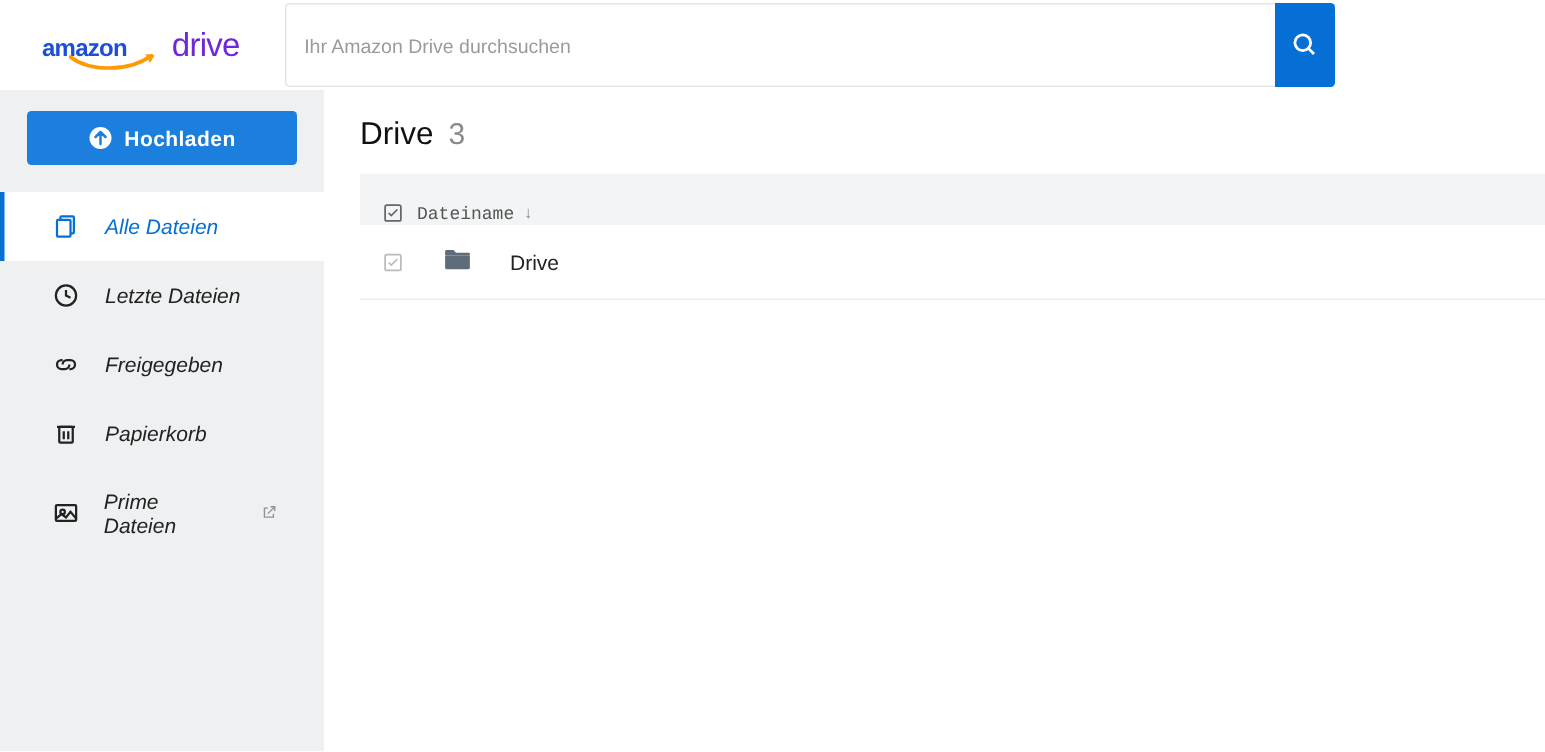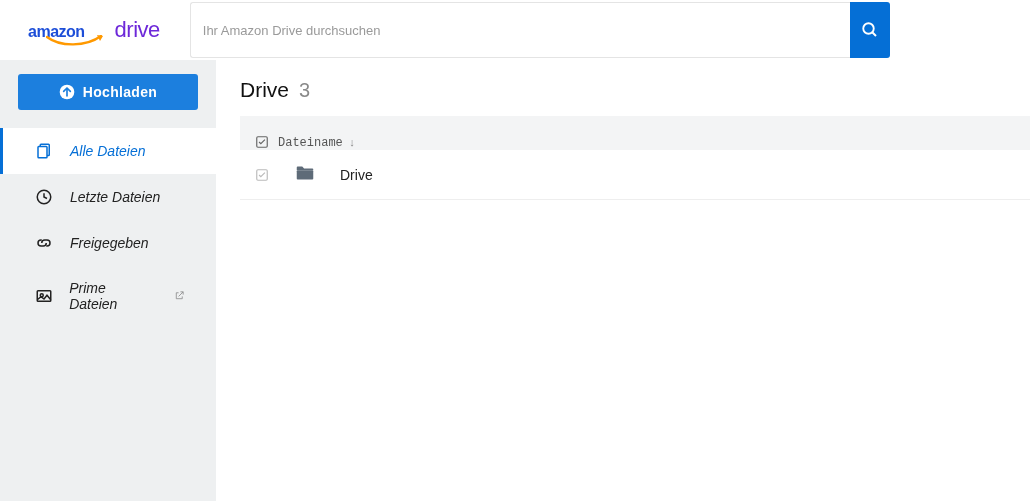--- a/index.html
+++ b/index.html
@@ -222,20 +222,30 @@
           <svg width="18" height="18" viewBox="0 0 24 24" fill="none" stroke="#222" stroke-width="2">
               <path d="M9 12a4 4 0 0 1 4-4h3a4 4 0 0 1 0 8h-1"></path>
               <path d="M15 12a4 4 0 0 1-4 4H8a4 4 0 0 1 0-8h1"></path>
             </svg>
         </span>
         <span>Freigegeben</span>
       </div>
       <div class="nav-item">
         <span class="nav-icon">
           <svg width="18" height="18" viewBox="0 0 24 24" fill="none" stroke="#222" stroke-width="2">
+              <path d="M4 6h16"></path>
+              <rect x="6" y="6" width="12" height="14" rx="1"></rect>
+              <path d="M10 10v7M14 10v7"></path>
+            </svg>
+        </span>
+        <span>Papierkorb</span>
+      </div>
+      <div class="nav-item">
+        <span class="nav-icon">
+          <svg width="18" height="18" viewBox="0 0 24 24" fill="none" stroke="#222" stroke-width="2">
               <rect x="3" y="5" width="18" height="14" rx="1"></rect>
               <circle cx="9" cy="11" r="2"></circle>
               <path d="M3 17l5-4 4 3 4-5 5 6"></path>
             </svg>
         </span>
         <span>Prime Dateien</span>
         <span class="ext-icon">
           <svg width="11" height="11" viewBox="0 0 24 24" fill="none" stroke="#555" stroke-width="2">
               <path d="M14 4h6v6"></path>
               <path d="M20 4L10 14"></path>

